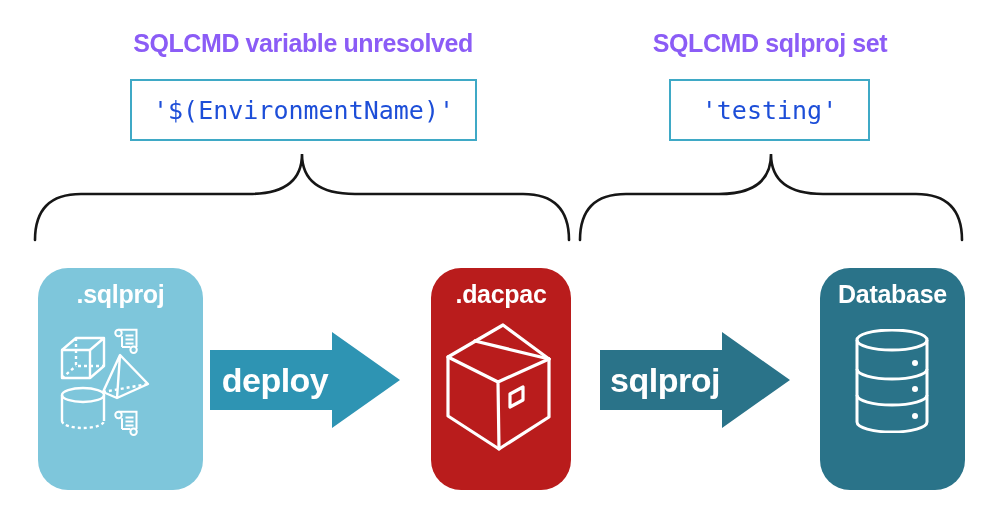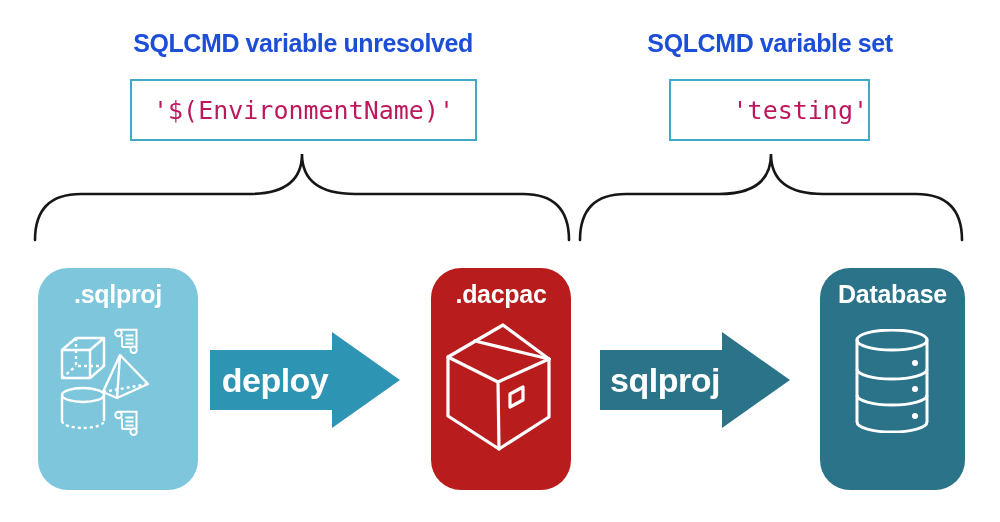--- a/index.html
+++ b/index.html
@@ -10,60 +10,60 @@
     background: #ffffff;
     font-family: "Liberation Sans", sans-serif;
     overflow: hidden;
   }
   .heading {
     position: absolute;
     top: 30px;
     font-size: 25px;
     font-weight: 700;
     letter-spacing: -0.4px;
-    color: #1d4ed8;
+    color: #8b5cf6;
     text-align: center;
     line-height: 1.1;
   }
   #title-unresolved { left: 103px; width: 400px; }
   #title-set        { left: 620px; width: 300px; }
   .code-box {
     position: absolute;
     top: 79px;
     height: 58px;
     border: 2px solid #3fa9c6;
     background: #ffffff;
     display: flex;
     align-items: center;
     justify-content: center;
   }
   #codebox-unresolved { left: 130px; width: 343px; }
   #codebox-set        { left: 669px; width: 197px; }
   .code-text {
     font-family: "DejaVu Sans Mono", monospace;
     font-size: 25px;
-    color: #be185d;
+    color: #1d4ed8;
     white-space: pre;
   }
   .brace { position: absolute; top: 152px; }
   .brace path {
     fill: none;
     stroke: #161616;
     stroke-width: 2.6;
     stroke-linecap: round;
   }
   #brace-left  { left: 33px; }
   #brace-right { left: 578px; }
   .stage {
     position: absolute;
     top: 268px;
     height: 222px;
     border-radius: 30px;
   }
-  #stage-sqlproj  { left: 38px;  width: 160px; }
+  #stage-sqlproj  { left: 38px;  width: 148px; padding-left: 17px; }
   #stage-dacpac   { left: 431px; width: 140px; }
   #stage-database { left: 820px; width: 145px; }
   .stage-label {
     position: absolute;
     top: 12px;
     left: 0; right: 0;
     text-align: center;
     font-size: 25px;
     font-weight: 700;
     letter-spacing: -0.3px;
@@ -89,26 +89,26 @@
     letter-spacing: -0.5px;
     color: #ffffff;
   }
 </style>
 </head>
 <body>
 
 <div id="canvas">
 
   <div id="title-unresolved" class="heading">SQLCMD variable unresolved</div>
-  <div id="title-set" class="heading">SQLCMD variable set</div>
+  <div id="title-set" class="heading">SQLCMD sqlproj set</div>
 
   <div id="codebox-unresolved" class="code-box" style="border-color: rgb(63, 169, 198);">
     <span class="code-text">'$(EnvironmentName)'</span>
   </div>
-  <div id="codebox-set" class="code-box" style="border-color: rgb(63, 169, 198); justify-content: flex-end;">
+  <div id="codebox-set" class="code-box" style="border-color: rgb(63, 169, 198);">
     <span class="code-text">'testing'</span>
   </div>
 
   <svg id="brace-left" class="brace" width="538" height="90" viewBox="0 0 538 90">
     <path d="M 2,88 Q 2,42 48,42 L 216,42 Q 269,42 269,2 Q 269,42 322,42 L 490,42 Q 536,42 536,88" style="stroke: rgb(22, 22, 22);"></path>
   </svg>
   <svg id="brace-right" class="brace" width="386" height="90" viewBox="0 0 386 90">
     <path d="M 2,88 Q 2,42 48,42 L 141,42 Q 193,42 193,2 Q 193,42 245,42 L 338,42 Q 384,42 384,88" style="stroke: rgb(22, 22, 22);"></path>
   </svg>
 

